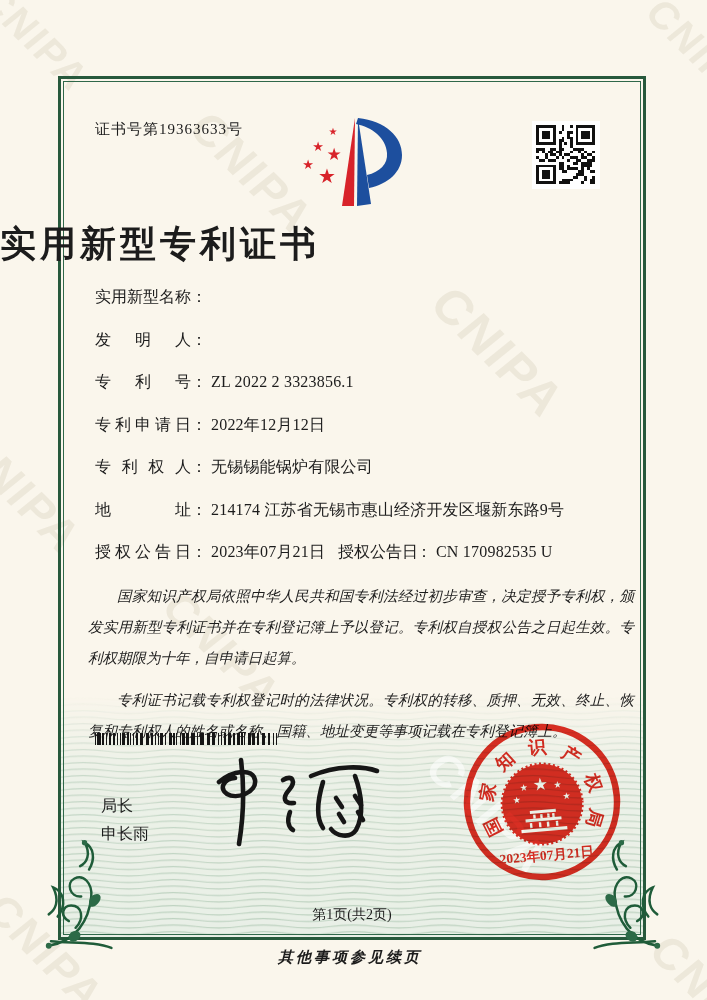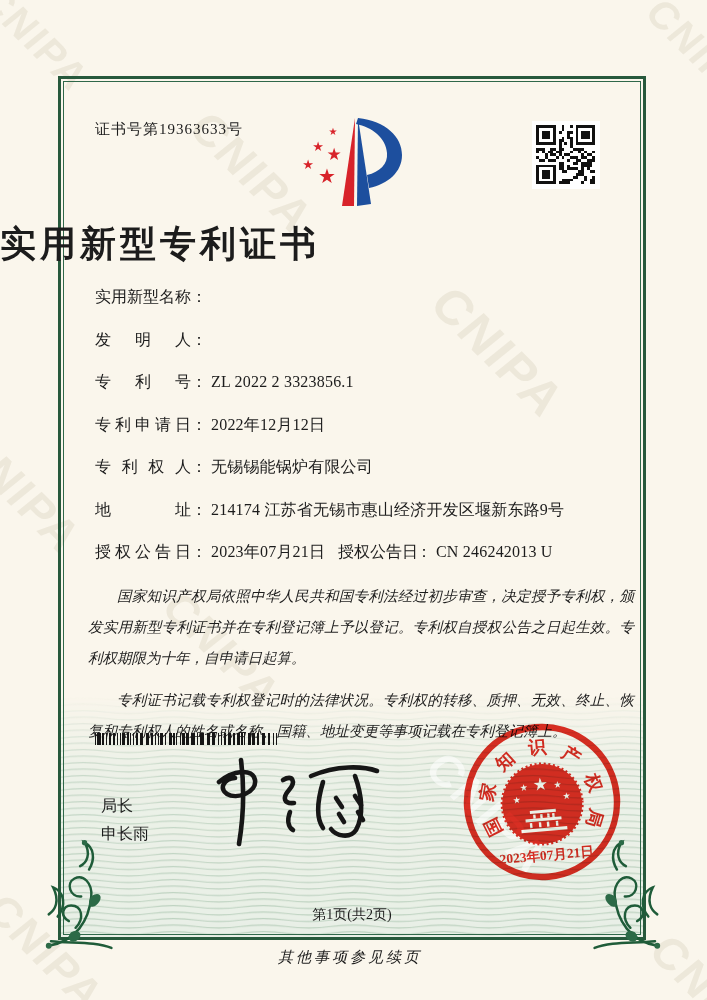--- a/index.html
+++ b/index.html
@@ -47,21 +47,21 @@
   .paras{position:absolute; left:88px; top:570px; width:546px;
     font-size:14.5px; line-height:31px; text-align:justify; font-style:italic;}
   .paras p{margin:11px 0 7px 0; text-indent:2em;}
   
   .barcode{position:absolute; left:95px; top:733px;}
   .signatory{position:absolute; left:101px; top:792px;
     font-family:"Liberation Sans","DejaVu Sans",sans-serif; font-size:16px; line-height:28px;}
   .signature{position:absolute; left:203px; top:752px;}
   .seal{position:absolute; left:459px; top:719px; mix-blend-mode:multiply; opacity:.95;}
   .page-num{position:absolute; left:58px; top:906px; width:588px; text-align:center; font-size:14px;}
-  .footer-note{position:absolute; left:278px; top:948px; font-size:15px; letter-spacing:3px; font-style:italic;}
+  .footer-note{position:absolute; left:278px; top:948px; font-size:15px; letter-spacing:3px; font-style:italic;font-weight:bold;}
   .ornament{position:absolute; pointer-events:none;}
   .star{position:absolute; color:#d8232a; line-height:1; transform:translate(-50%,-50%);}
 </style>
 </head>
 <body>
 
 <div class="page">
 
   <div id="wm-layer-back">
       <span class="wm" style="left: 35px; top: 38px; font-size: 40px;">CNIPA</span>
@@ -395,21 +395,21 @@
         <span class="flabel">地址</span>
         <span class="fcolon">：</span>
         <span class="fvalue">214174 江苏省无锡市惠山经济开发区堰新东路9号</span>
       </div>
       <div class="frow">
         <span class="flabel">授权公告日</span>
         <span class="fcolon">：</span>
         <span class="fvalue first-of-pair">2023年07月21日</span>
         <span class="flabel second">授权公告日</span>
         <span class="fcolon">：</span>
-        <span class="fvalue">CN 246242013 U</span>
+        <span class="fvalue">CN 170982535 U</span>
       </div>
     </div>
 
   <div class="paras">
     <p>国家知识产权局依照中华人民共和国专利法经过初步审查，决定授予专利权，颁发实用新型专利证书并在专利登记簿上予以登记。专利权自授权公告之日起生效。专利权期限为十年，自申请日起算。</p>
     <p>专利证书记载专利权登记时的法律状况。专利权的转移、质押、无效、终止、恢复和专利权人的姓名或名称、国籍、地址变更等事项记载在专利登记簿上。</p>
   </div>
 
   <svg class="barcode" id="barcode" width="186" height="12" shape-rendering="crispEdges">
       <rect x="0" y="0" width="1.3" height="12" fill="#161616"></rect>

